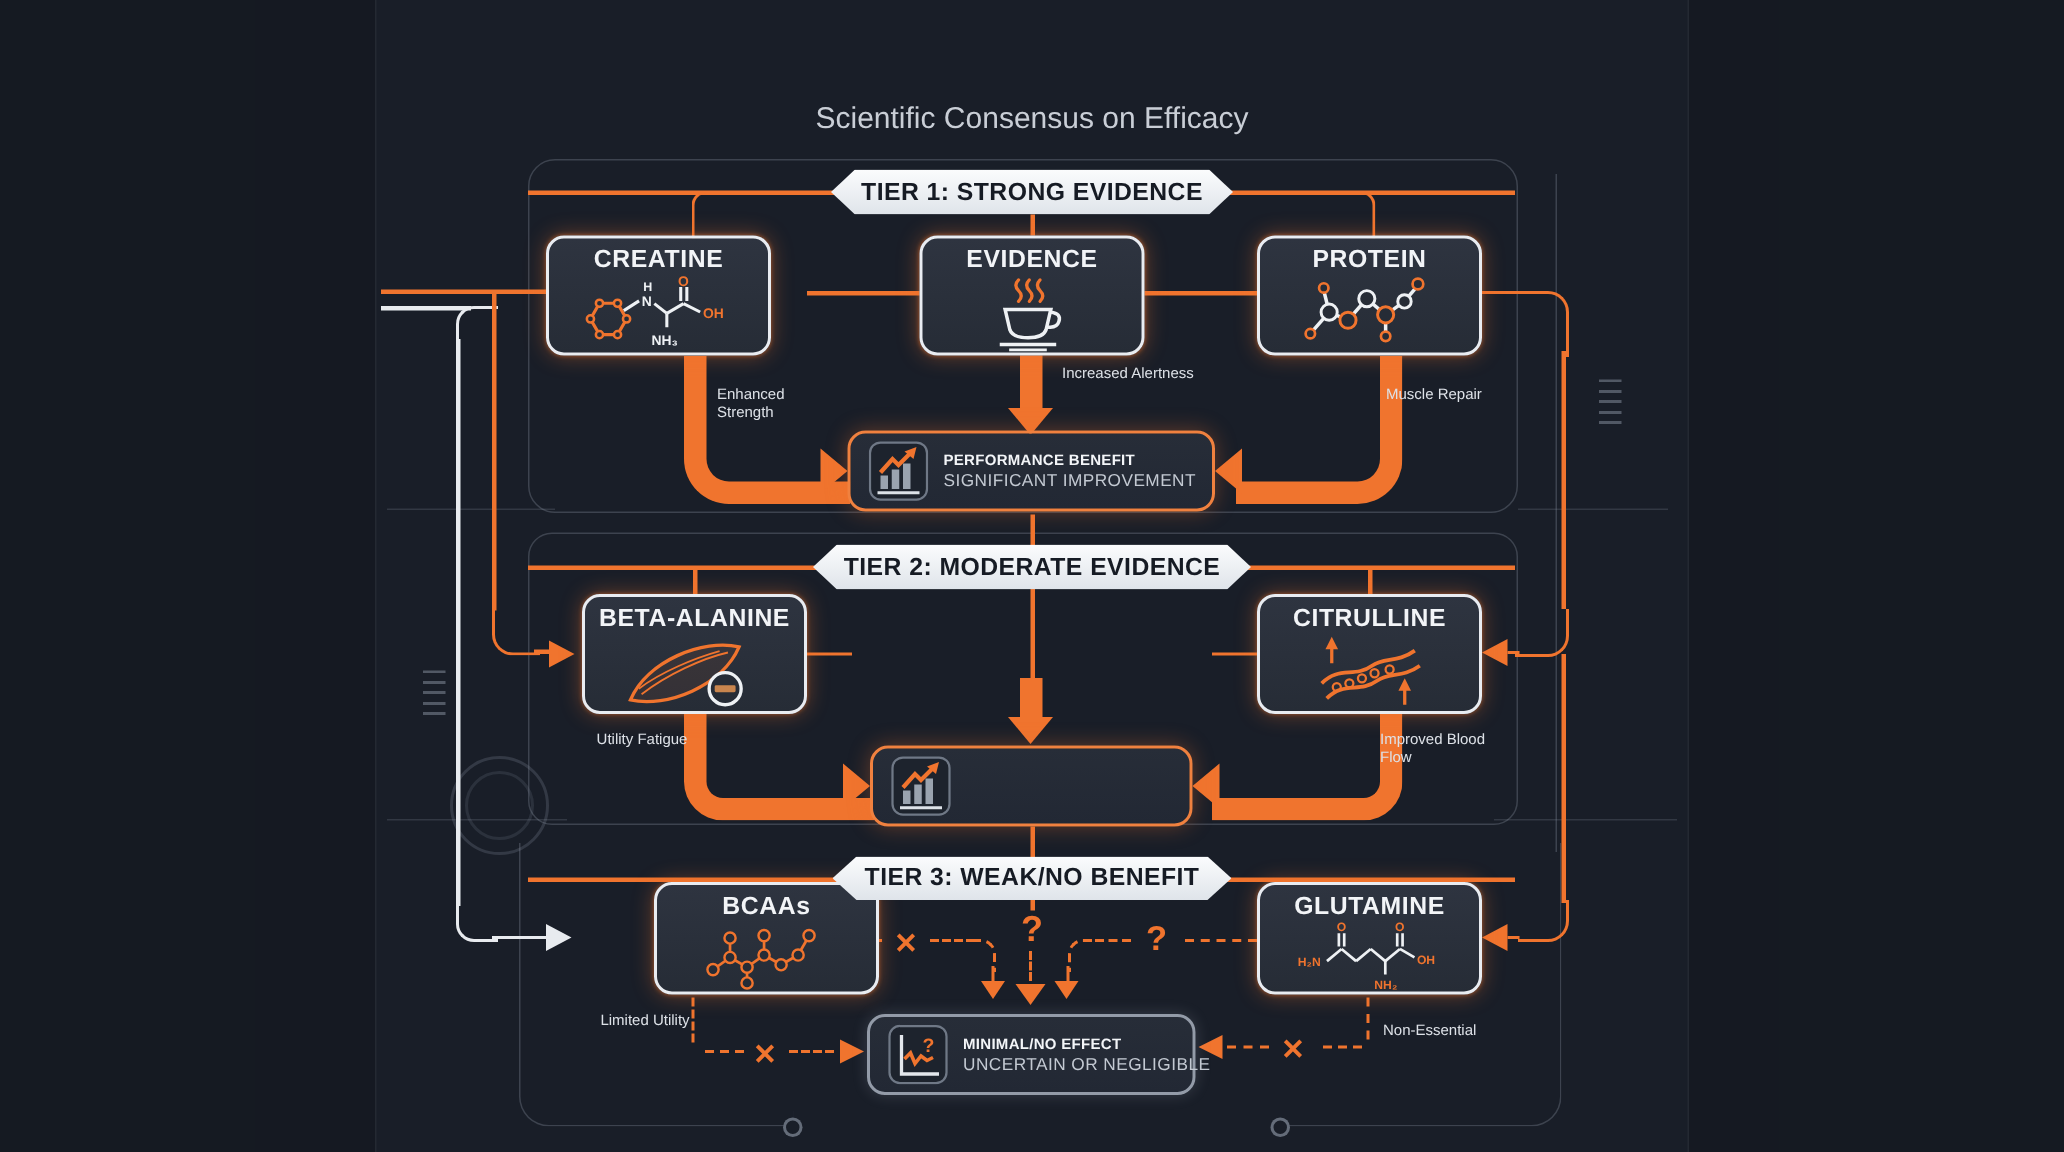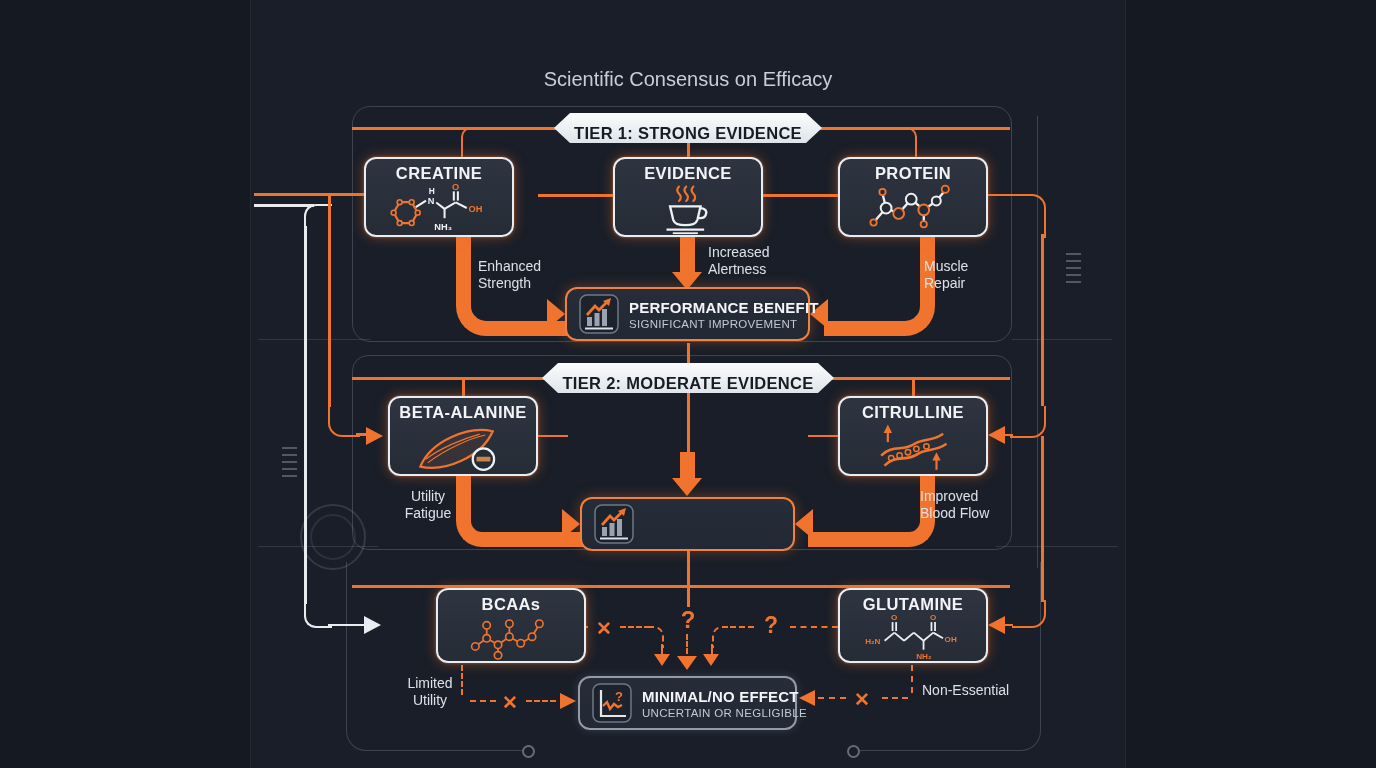--- a/index.html
+++ b/index.html
@@ -31,39 +31,39 @@
   .ah-db{border-left:15px solid transparent;border-right:15px solid transparent;border-top:18px solid var(--accent-orange,#f0742e);}
   .ah-d{border-left:10px solid transparent;border-right:10px solid transparent;border-top:14px solid var(--accent-orange,#f0742e);}
   .ah-ds{border-left:8px solid transparent;border-right:8px solid transparent;border-top:12px solid var(--accent-orange,#f0742e);}
   .ah-rs{border-top:8.5px solid transparent;border-bottom:8.5px solid transparent;border-left:16px solid var(--accent-orange,#f0742e);}
   .ah-ls{border-top:8.5px solid transparent;border-bottom:8.5px solid transparent;border-right:16px solid var(--accent-orange,#f0742e);}
   
   .h-title{position:absolute;left:288px;top:26px;width:800px;text-align:center;color:#f4f6f9;
     font-size:35px;font-weight:bold;letter-spacing:-.5px;text-shadow:0 2px 4px rgba(0,0,0,.55);z-index:3;}
   .h-sub{position:absolute;left:288px;top:68px;width:800px;text-align:center;color:#c9ced6;font-size:20px;z-index:3;}
   
-  .banner{position:absolute;height:30px;display:flex;align-items:flex-end;justify-content:center;
+  .banner{position:absolute;height:30px;display:flex;align-items:center;justify-content:center;
     background:linear-gradient(#fbfcfd,#dfe4ea);color:var(--banner-text,#161b24);font-weight:bold;font-size:16.5px;letter-spacing:.3px;
     clip-path:polygon(16px 0,calc(100% - 16px) 0,100% 50%,calc(100% - 16px) 100%,16px 100%,0 50%);z-index:4;}
   
   .supp{position:absolute;width:150px;box-sizing:border-box;background:linear-gradient(#2e3440,#262c36);
     border:2.5px solid var(--box-border-white,#e9ecf1);border-radius:12px;
     box-shadow:0 0 14px rgba(240,116,46,.40),0 0 3px rgba(240,116,46,.55);
     display:flex;flex-direction:column;align-items:center;padding-top:5px;z-index:3;}
   .supp .t{font-weight:bold;font-size:16.5px;color:#f2f4f7;letter-spacing:.4px;}
   
   .oc{position:absolute;box-sizing:border-box;display:flex;align-items:center;gap:10px;padding:0 12px;
     background:linear-gradient(#272d38,#222834);border:2px solid var(--outcome-border,#f0813f);border-radius:12px;
     box-shadow:0 0 14px rgba(240,116,46,.35);z-index:3;}
   .oc.neutral{border-color:var(--neutral-border,#939ba8);box-shadow:0 0 10px rgba(195,205,220,.18);}
-  .oc .tt{font-size:15px;font-weight:bold;color:#f3f5f8;letter-spacing:.2px;white-space:nowrap;}
+  .oc .tt{font-size:10px;font-weight:bold;color:#f3f5f8;letter-spacing:.2px;white-space:nowrap;}
   .oc .ts{font-size:11.5px;color:#c3c9d2;letter-spacing:.3px;margin-top:2px;white-space:nowrap;}
   .oc-icon{flex:none;}
   
-  .note{position:absolute;font-size:14px;color:#dde1e7;line-height:1.22;z-index:3;}
+  .note{position:absolute;font-size:10px;color:#dde1e7;line-height:1.22;z-index:3;}
   .ctr{text-align:center;}
   .xmark{position:absolute;color:var(--accent-orange,#f0742e);font-weight:bold;font-size:19px;text-align:center;z-index:3;}
   .qmark{position:absolute;color:var(--accent-orange,#f0742e);font-weight:bold;font-size:24px;text-align:center;z-index:3;}
 </style>
 </head>
 <body>
 
 <div class="canvas">
 
   <div class="side" style="left:0;"></div>
@@ -172,20 +172,23 @@
   <div class="xmark" style="left:850px;top:688px;width:24px;">✕</div>
   <div class="dash-h" style="left:818px;top:697px;width:28px;"></div>
   <div class="ah ah-ls" style="left:799px;top:690px;"></div>
 
   <div class="banner" style="left:554px;top:113px;width:268px;">
       <span>TIER 1: STRONG EVIDENCE</span>
     </div>
   <div class="banner" style="left:542px;top:363px;width:292px;">
       <span>TIER 2: MODERATE EVIDENCE</span>
     </div>
+  <div class="banner" style="left:555px;top:571px;width:266px;height:29px;">
+      <span>TIER 3: WEAK/NO BENEFIT</span>
+    </div>
 
   <div class="supp" style="left:364px;top:157px;height:80px;">
     <div class="t">CREATINE</div>
     <svg width="126" height="50" viewBox="0 0 124 54">
       <polygon points="39,32 32.5,43.3 19.5,43.3 13,32 19.5,20.7 32.5,20.7" fill="none" stroke="#f0742e" stroke-width="2.3"></polygon>
       <g fill="#262c36" stroke="#f0742e" stroke-width="1.8">
         <circle cx="39" cy="32" r="2.6"></circle>
           <circle cx="32.5" cy="43.3" r="2.6"></circle>
           <circle cx="19.5" cy="43.3" r="2.6"></circle>
         <circle cx="13" cy="32" r="2.6"></circle>

